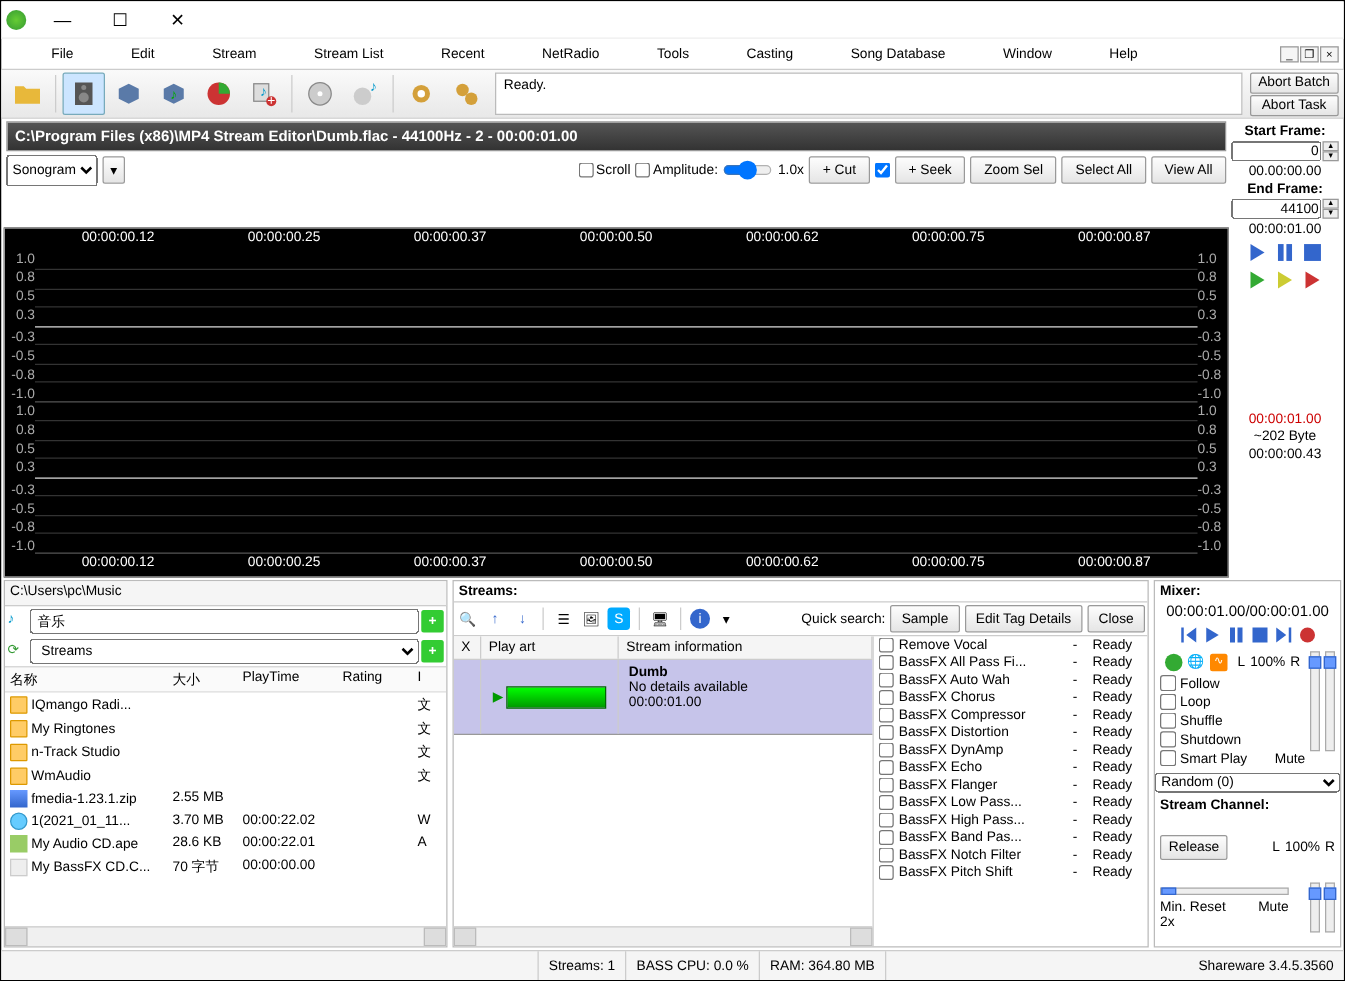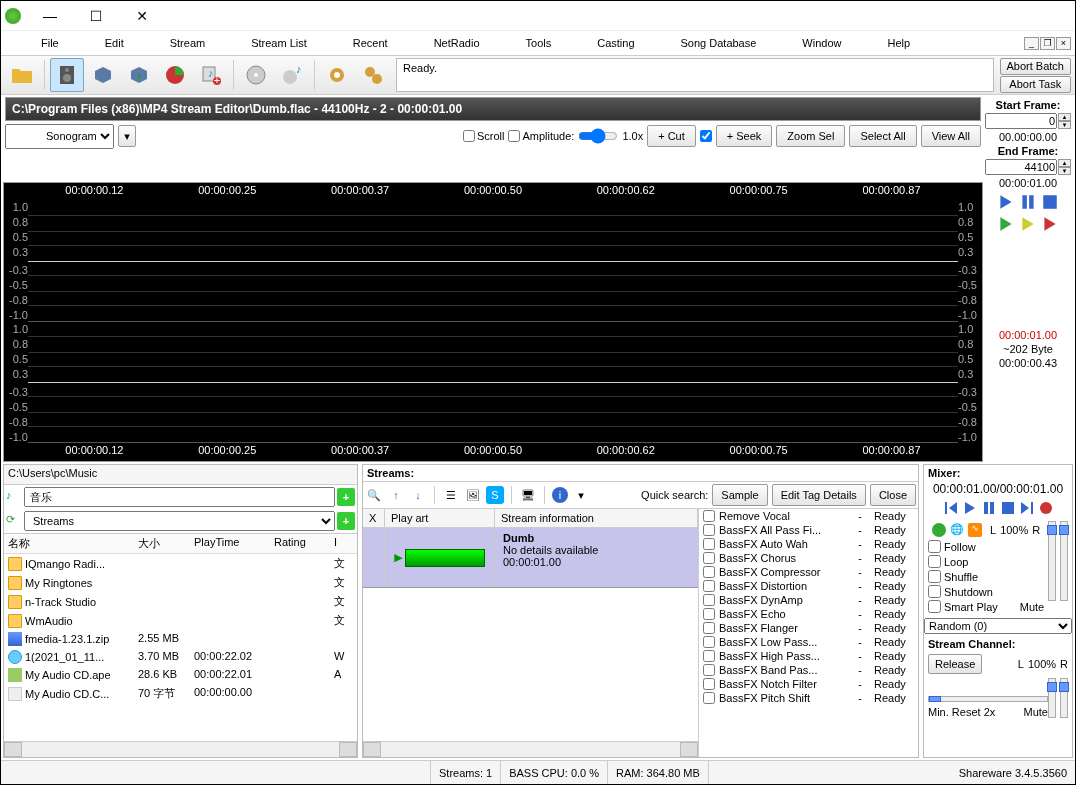--- a/index.html
+++ b/index.html
@@ -19,21 +19,21 @@
 .tbbtn svg, .tbbtn .ico { width: 24px; height: 24px; }
 .tbsep { width: 1px; height: 30px; background: #ccc; margin: 0 3px; }
 .tstatus { flex: 1; height: 34px; border: 1px solid #bbb; background: #fff; padding: 2px 6px; margin: 0 4px; font-size: 11px; line-height: 14px; }
 .abortbtns { display: flex; flex-direction: column; gap: 1px; }
 .abortbtns button { height: 17px; font-size: 11px; padding: 0 6px; }
 button { background: linear-gradient(#fdfdfd,#e5e5e5); border: 1px solid #999; border-radius: 2px; cursor: pointer; }
 .pathbar { height: 24px; background: linear-gradient(#555,#333); color: #fff; display: flex; align-items: center; padding: 0 6px; font-weight: bold; font-size: 12px; border: 1px solid #999; margin: 2px; }
 .main-top { display: flex; padding: 0 2px; }
 .wave-area { flex: 1; display: flex; flex-direction: column; }
 .wave-ctrl { height: 26px; display: flex; align-items: center; gap: 4px; padding: 2px; }
-.wave-ctrl select { height: 25px; padding-left: 36px; }
+.wave-ctrl select { height: 25px; }
 .wave-ctrl .spacer { flex: 1; }
 .wave-ctrl label { display: flex; align-items: center; gap: 2px; }
 .wave-ctrl input[type=checkbox] { width: 12px; height: 12px; }
 .wave-ctrl .amp-slider { width: 40px; }
 .wave-ctrl button { height: 22px; padding: 0 10px; font-size: 11px; }
 .waveform { height: 280px; background: #000; color: #ccc; position: relative; border: 1px solid #999; margin-top: 33px; }
 .wf-axis-l, .wf-axis-r { position: absolute; top: 18px; bottom: 18px; width: 22px; display: flex; flex-direction: column; justify-content: space-between; font-size: 9px; color: #aaa; }
 .wf-axis-l { left: 2px; text-align: right; }
 .wf-axis-r { right: 2px; }
 .wf-time-t, .wf-time-b { position: absolute; left: 24px; right: 24px; height: 16px; display: flex; justify-content: space-around; color: #fff; font-size: 10px; }
@@ -107,21 +107,21 @@
 .mx-icons .ic { width: 14px; height: 14px; }
 .mx-vol { display: flex; gap: 4px; padding: 2px 4px; align-items: flex-start; }
 .mx-opts { flex: 1; }
 .mx-opts label { display: flex; align-items: center; gap: 3px; padding: 1px 0; font-size: 11px; }
 .mx-sliders { display: flex; gap: 4px; }
 .mx-sliders .sl { width: 8px; height: 80px; background: #eee; border: 1px solid #aaa; position: relative; }
 .mx-sliders .sl::after { content: ''; position: absolute; left: -2px; right: -2px; top: 3px; height: 8px; background: #69f; border: 1px solid #36c; }
 .mx-dd { width: 100%; margin: 2px 0; }
 .mx-sch { padding: 2px 4px; }
 .mx-sch .schlbl { font-weight: bold; }
-.mx-sch .rel { display: flex; gap: 4px; align-items: center; margin: 4px 0; }
+.mx-sch .rel { display: flex; gap: 4px; align-items: center; margin: 18px 0; }
 .mx-sch .rel button { height: 20px; padding: 0 6px; }
 .mx-mini { height: 6px; background: #eee; border: 1px solid #aaa; margin: 2px 0; position: relative; }
 .mx-mini::after { content: ''; position: absolute; left: 0; width: 10px; top: -1px; bottom: -1px; background: #69f; border: 1px solid #36c; }
 .statusbar { height: 24px; border-top: 1px solid #ccc; background: #f5f5f5; display: flex; align-items: center; }
 .statusbar div { padding: 0 8px; border-right: 1px solid #ccc; height: 100%; display: flex; align-items: center; }
 .statusbar .sp1 { width: 430px; }
 .hscroll { height: 16px; background: #f0f0f0; border-top: 1px solid #ccc; position: relative; }
 .hscroll::before, .hscroll::after { content: ''; position: absolute; width: 16px; top: 0; bottom: 0; background: #ddd; border: 1px solid #bbb; }
 .hscroll::before { left: 0; } .hscroll::after { right: 0; }
 </style>
@@ -479,21 +479,21 @@
               <span>My Audio CD.ape</span>
             </div>
             <div class="c-size">28.6 KB</div>
             <div class="c-play">00:00:22.01</div>
             <div class="c-rate"></div>
             <div class="c-x">A</div>
           </div>
           <div class="fl-row">
             <div class="c-name">
               <span class="fico cue"></span>
-              <span>My Audio CD.C...</span>
+              <span>My BassFX CD.C...</span>
             </div>
             <div class="c-size">70 字节</div>
             <div class="c-play">00:00:00.00</div>
             <div class="c-rate"></div>
             <div class="c-x"></div>
           </div>
         </div>
     </div>
     <div class="hscroll"></div>
   </div>
@@ -698,21 +698,21 @@
     <select class="mx-dd"><option>Random (0)</option></select>
     <div class="mx-sch">
       <div class="schlbl">Stream Channel:</div>
       <div class="rel">
         <button>Release</button>
         <span style="flex:1"></span>
         <span>L</span>
         <span>100%</span>
         <span>R</span>
       </div>
-      <div style="display:flex;gap:0;align-items:flex-end">
+      <div style="display:flex;gap:17px;align-items:center">
         <div style="flex:1">
           <div class="mx-mini"></div>
           <div style="display:flex;gap:6px;margin-top:4px">
             <span>Min. Reset 2x</span>
             <span style="flex:1"></span>
             <span>Mute</span>
           </div>
         </div>
         <div class="mx-sliders" style="height:40px">
           <div class="sl" style="height:40px"></div>

